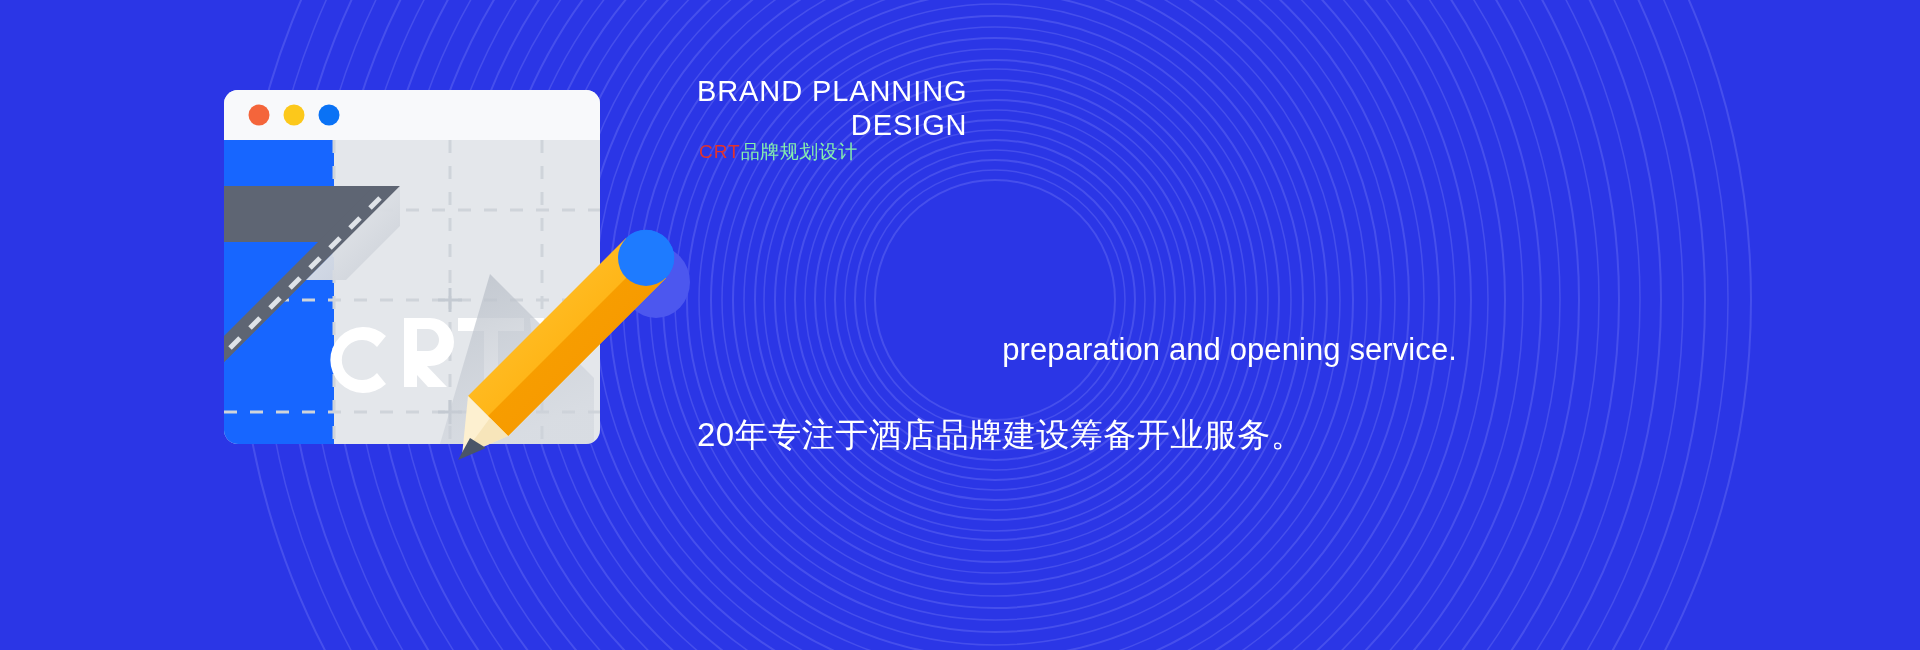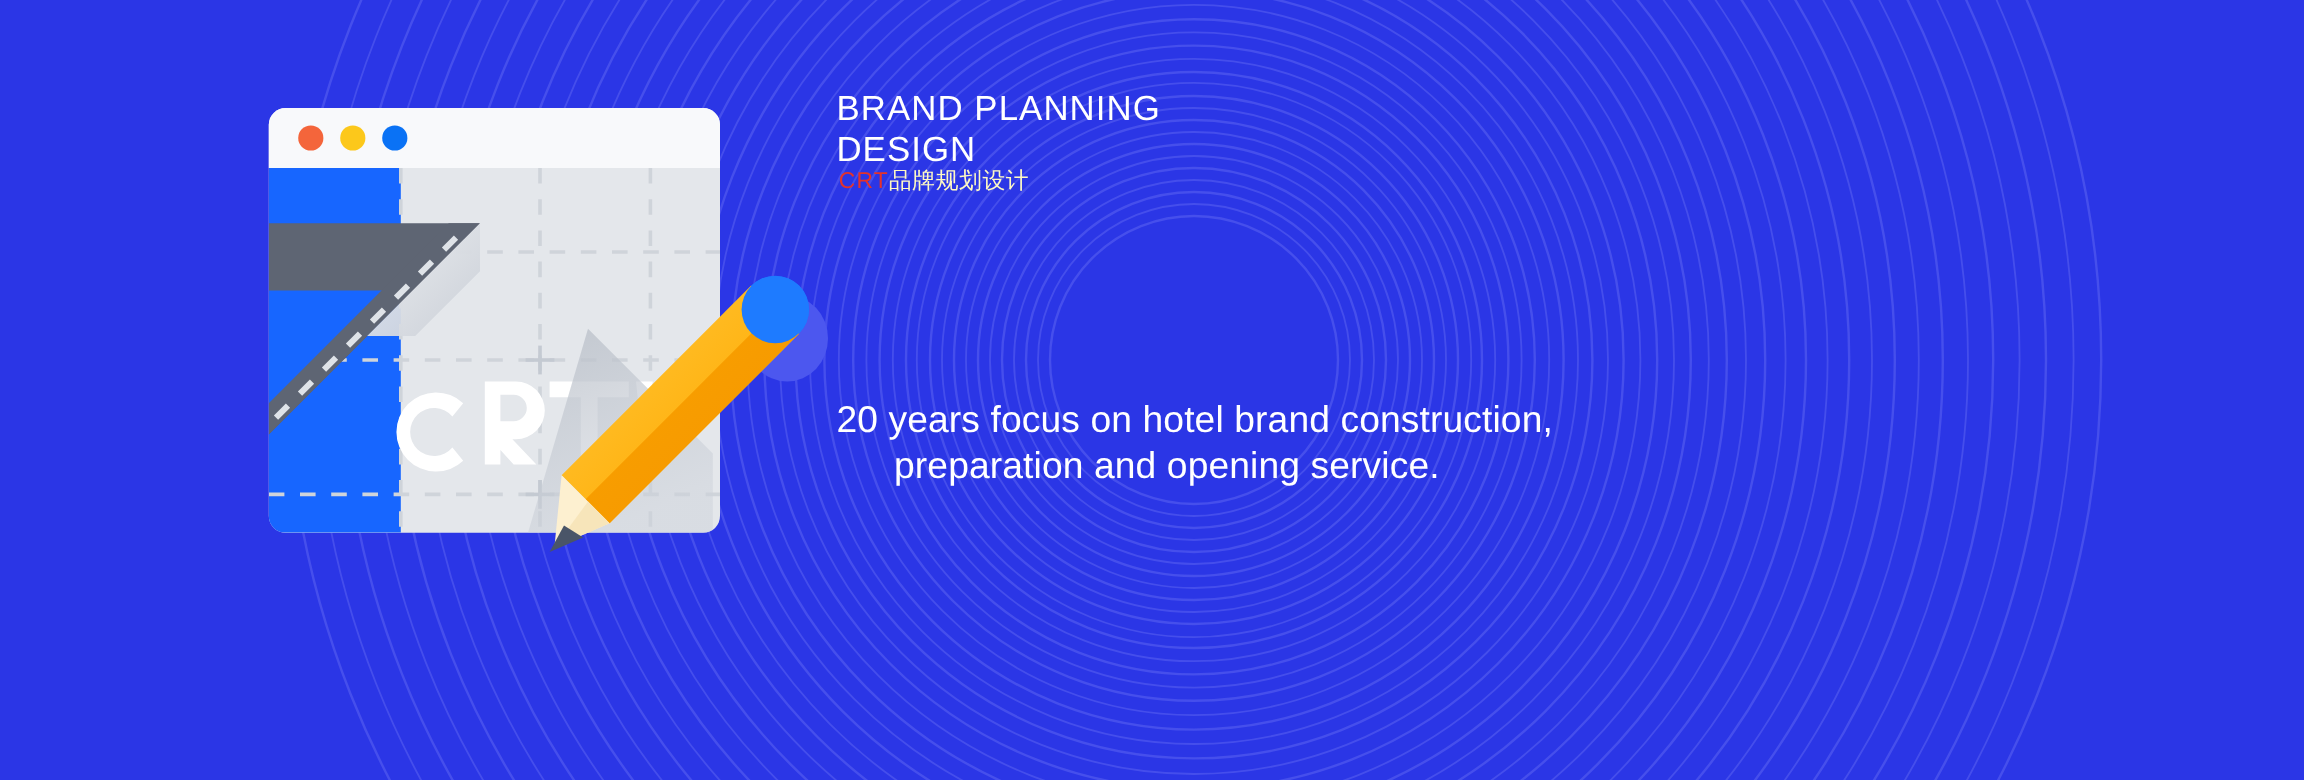--- a/index.html
+++ b/index.html
@@ -2,21 +2,21 @@
 <html><head>
 <meta charset="utf-8">
 <style>
   html,body{margin:0;padding:0;}
   body{
     width:1920px;height:650px;overflow:hidden;
     background:#2b36e6;
     font-family:"Liberation Sans","DejaVu Sans",sans-serif;
     -webkit-font-smoothing:antialiased;
   }
-  #banner{position:relative;width:1920px;height:650px;overflow:hidden;background:#2b36e6;}
+  #banner{position:relative;width:1920px;height:650px;overflow:hidden;background:#2b36e6;text-align:right;}
 
   
   .arcs{position:absolute;inset:0;overflow:hidden;pointer-events:none;}
   .arcs svg{position:absolute;left:0;top:0;}
 
   
   .illus{position:absolute;left:190px;top:82px;width:500px;height:500px;}
   .illus svg{display:block;}
 
   
@@ -29,21 +29,21 @@
     letter-spacing:.9px;
     font-weight:400;
     white-space:pre-line;
   }
   .brand-sub{
     position:absolute;left:2px;top:139px;
     font-size:19px;line-height:26px;letter-spacing:.5px;
     color:#ffffff;font-weight:400;
   }
   .brand-sub .crt{color:#e4322b;font-weight:400;letter-spacing:1px;}
-  .brand-sub .cn{color:#fef9c3;font-family:Liberation Serif, serif;}
+  .brand-sub .cn{color:#86efac;font-family:Liberation Serif, serif;}
 
   .tagline-en{
     position:absolute;left:0;top:331px;width:760px;
     color:#ffffff;
     font-size:31px;line-height:38px;
     font-weight:300;letter-spacing:.1px;
   }
   .tagline-en .l2{display:block;padding-left:6px;margin-left:42px;}
   .tagline-cn{
     position:absolute;left:0;top:414px;
@@ -219,19 +219,19 @@
   <div class="textcol">
 
     <div class="brand-head">BRAND PLANNING
 DESIGN</div>
 
     <div class="brand-sub">
       <span class="crt">CRT</span><span class="cn">品牌规划设计</span>
     </div>
 
     <div class="tagline-en">
-      <span class="l1">20 years focus on hotel brand construction,</span>
       <span class="l2">preparation and opening service.</span>
     </div>
 
+    <div class="tagline-cn">20年专注于酒店品牌建设筹备开业服务。</div>
   </div>
 
 </div>
 
 </body></html>

